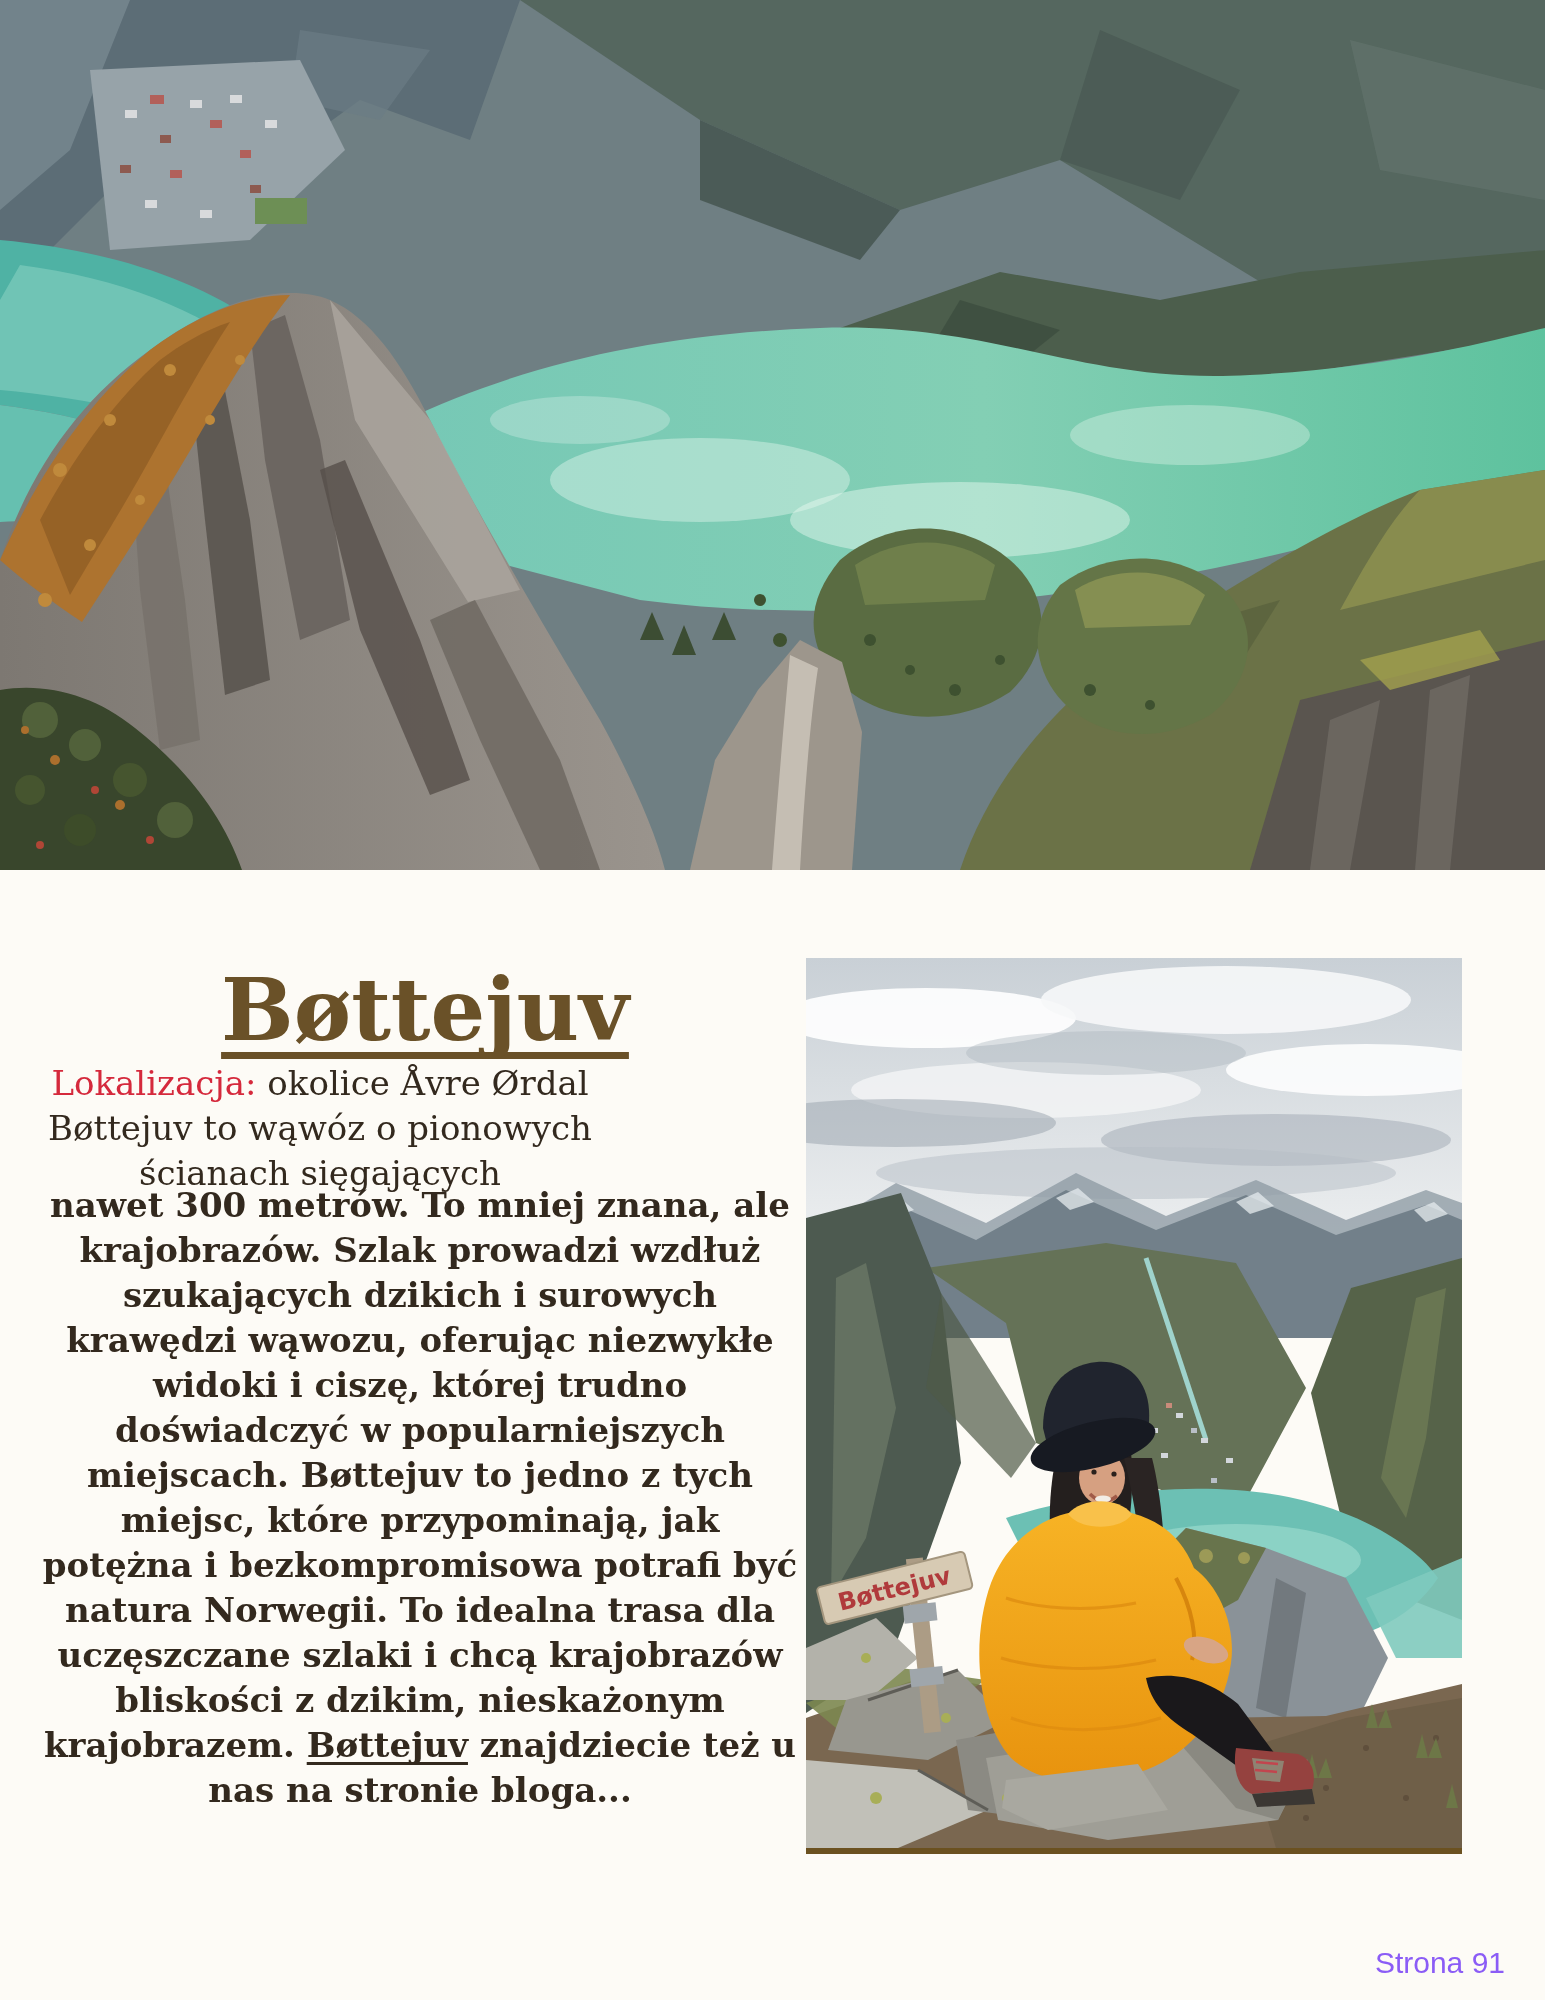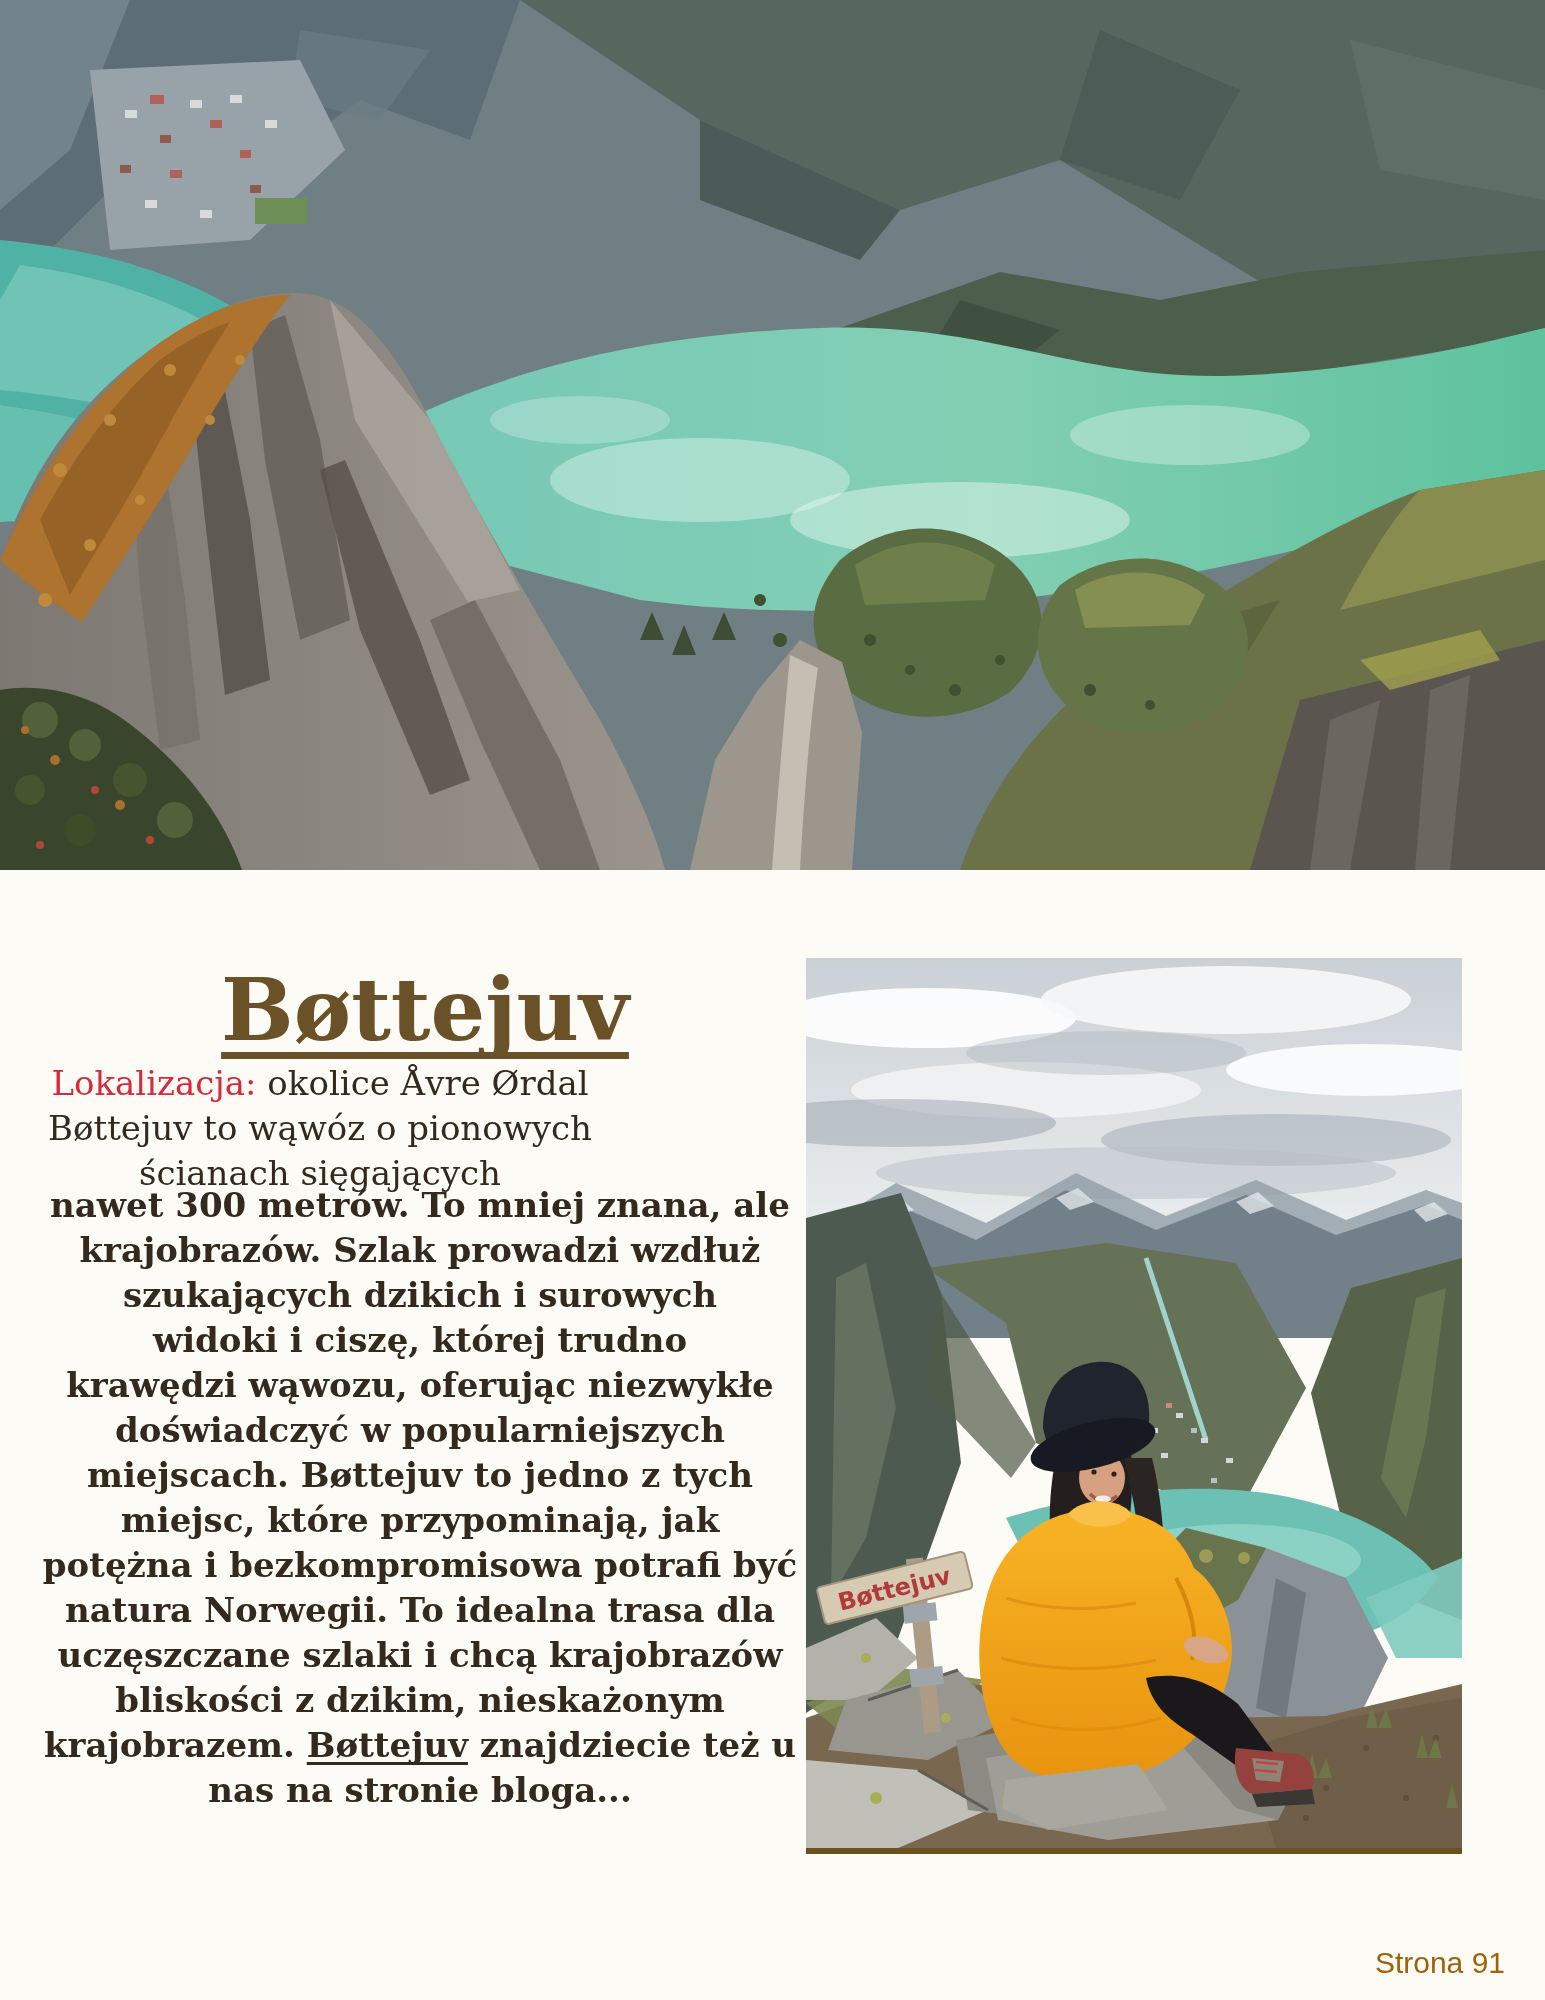--- a/index.html
+++ b/index.html
@@ -26,21 +26,21 @@
   }
   .article-intro{left:40px;top:1048px;width:560px;margin-top:13px;}
   .article-body{left:40px;top:1183px;width:760px;font-weight:bold;}
   .location-label{color:#d5293c;}
   .blog-link{
     text-decoration:underline;text-decoration-thickness:3px;
     text-underline-offset:5px;text-decoration-skip-ink:none;cursor:pointer;
   }
   .page-number{
     position:absolute;right:40px;top:1946px;
-    font-family:"Liberation Sans", sans-serif;font-size:30px;color:#a16207;
+    font-family:"Liberation Sans", sans-serif;font-size:30px;color:#8b5cf6;
   }
   .sign-label{
     font-family:"DejaVu Sans", sans-serif;font-weight:700;font-size:24px;fill:#b03a3c;
   }
 </style>
 </head>
 <body>
 
 <div class="photo hero">
   <svg viewBox="0 0 1545 870" xmlns="http://www.w3.org/2000/svg">
@@ -197,22 +197,22 @@
 <div class="article-intro">
   <div><span class="location-label">Lokalizacja:</span><span> okolice Åvre Ørdal</span></div>
   <div>Bøttejuv to wąwóz o pionowych</div>
   <div>ścianach sięgających</div>
 </div>
 
 <div class="article-body">
   <div>nawet 300 metrów. To mniej znana, ale</div>
   <div>krajobrazów. Szlak prowadzi wzdłuż</div>
   <div>szukających dzikich i surowych</div>
+  <div>krawędzi wąwozu, oferując niezwykłe</div>
   <div>widoki i ciszę, której trudno</div>
-  <div>krawędzi wąwozu, oferując niezwykłe</div>
   <div>doświadczyć w popularniejszych</div>
   <div>miejscach. Bøttejuv to jedno z tych</div>
   <div>miejsc, które przypominają, jak</div>
   <div>potężna i bezkompromisowa potrafi być</div>
   <div>natura Norwegii. To idealna trasa dla</div>
   <div>uczęszczane szlaki i chcą krajobrazów</div>
   <div>bliskości z dzikim, nieskażonym</div>
   <div><span>krajobrazem. </span><span class="blog-link">Bøttejuv</span><span> znajdziecie też u</span></div>
   <div>nas na stronie bloga...</div>
 </div>

